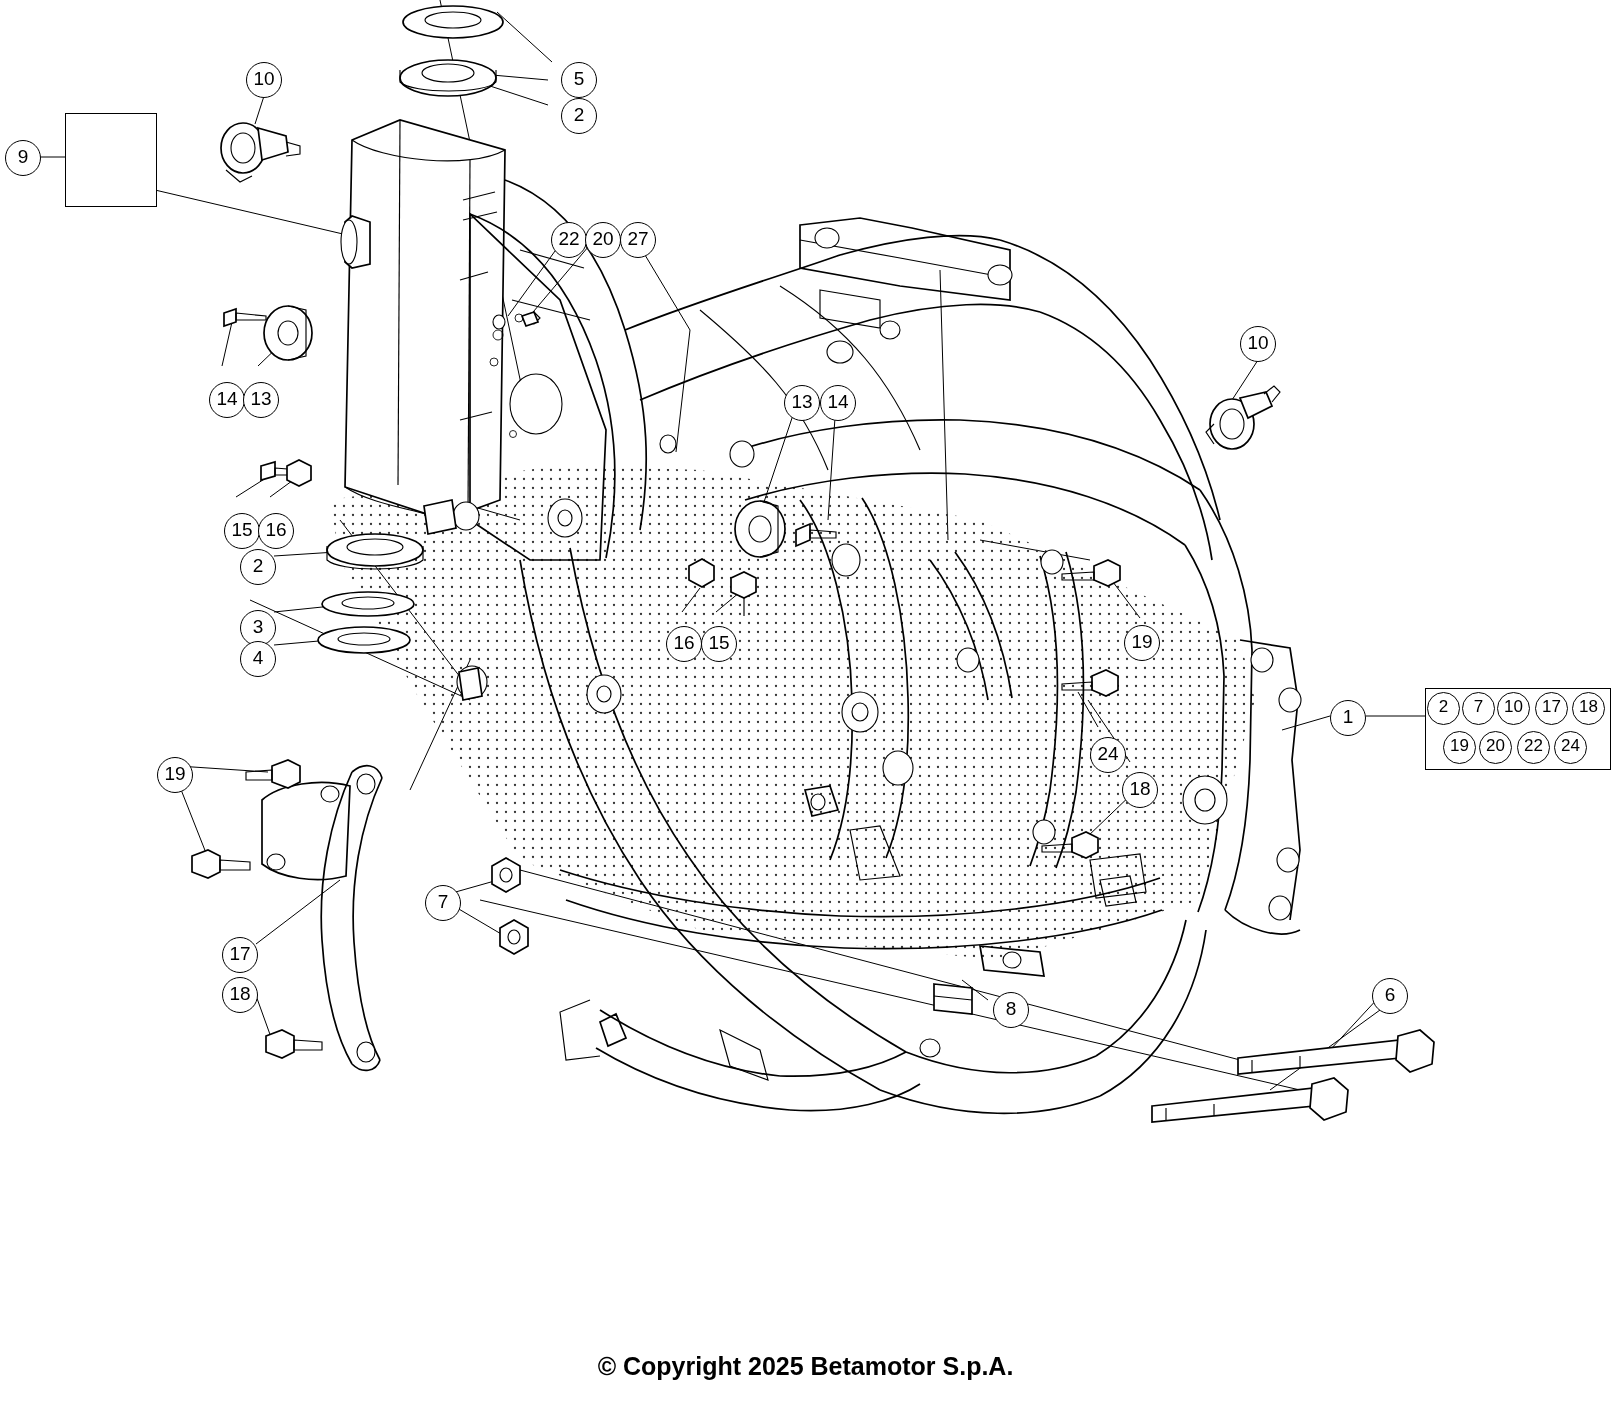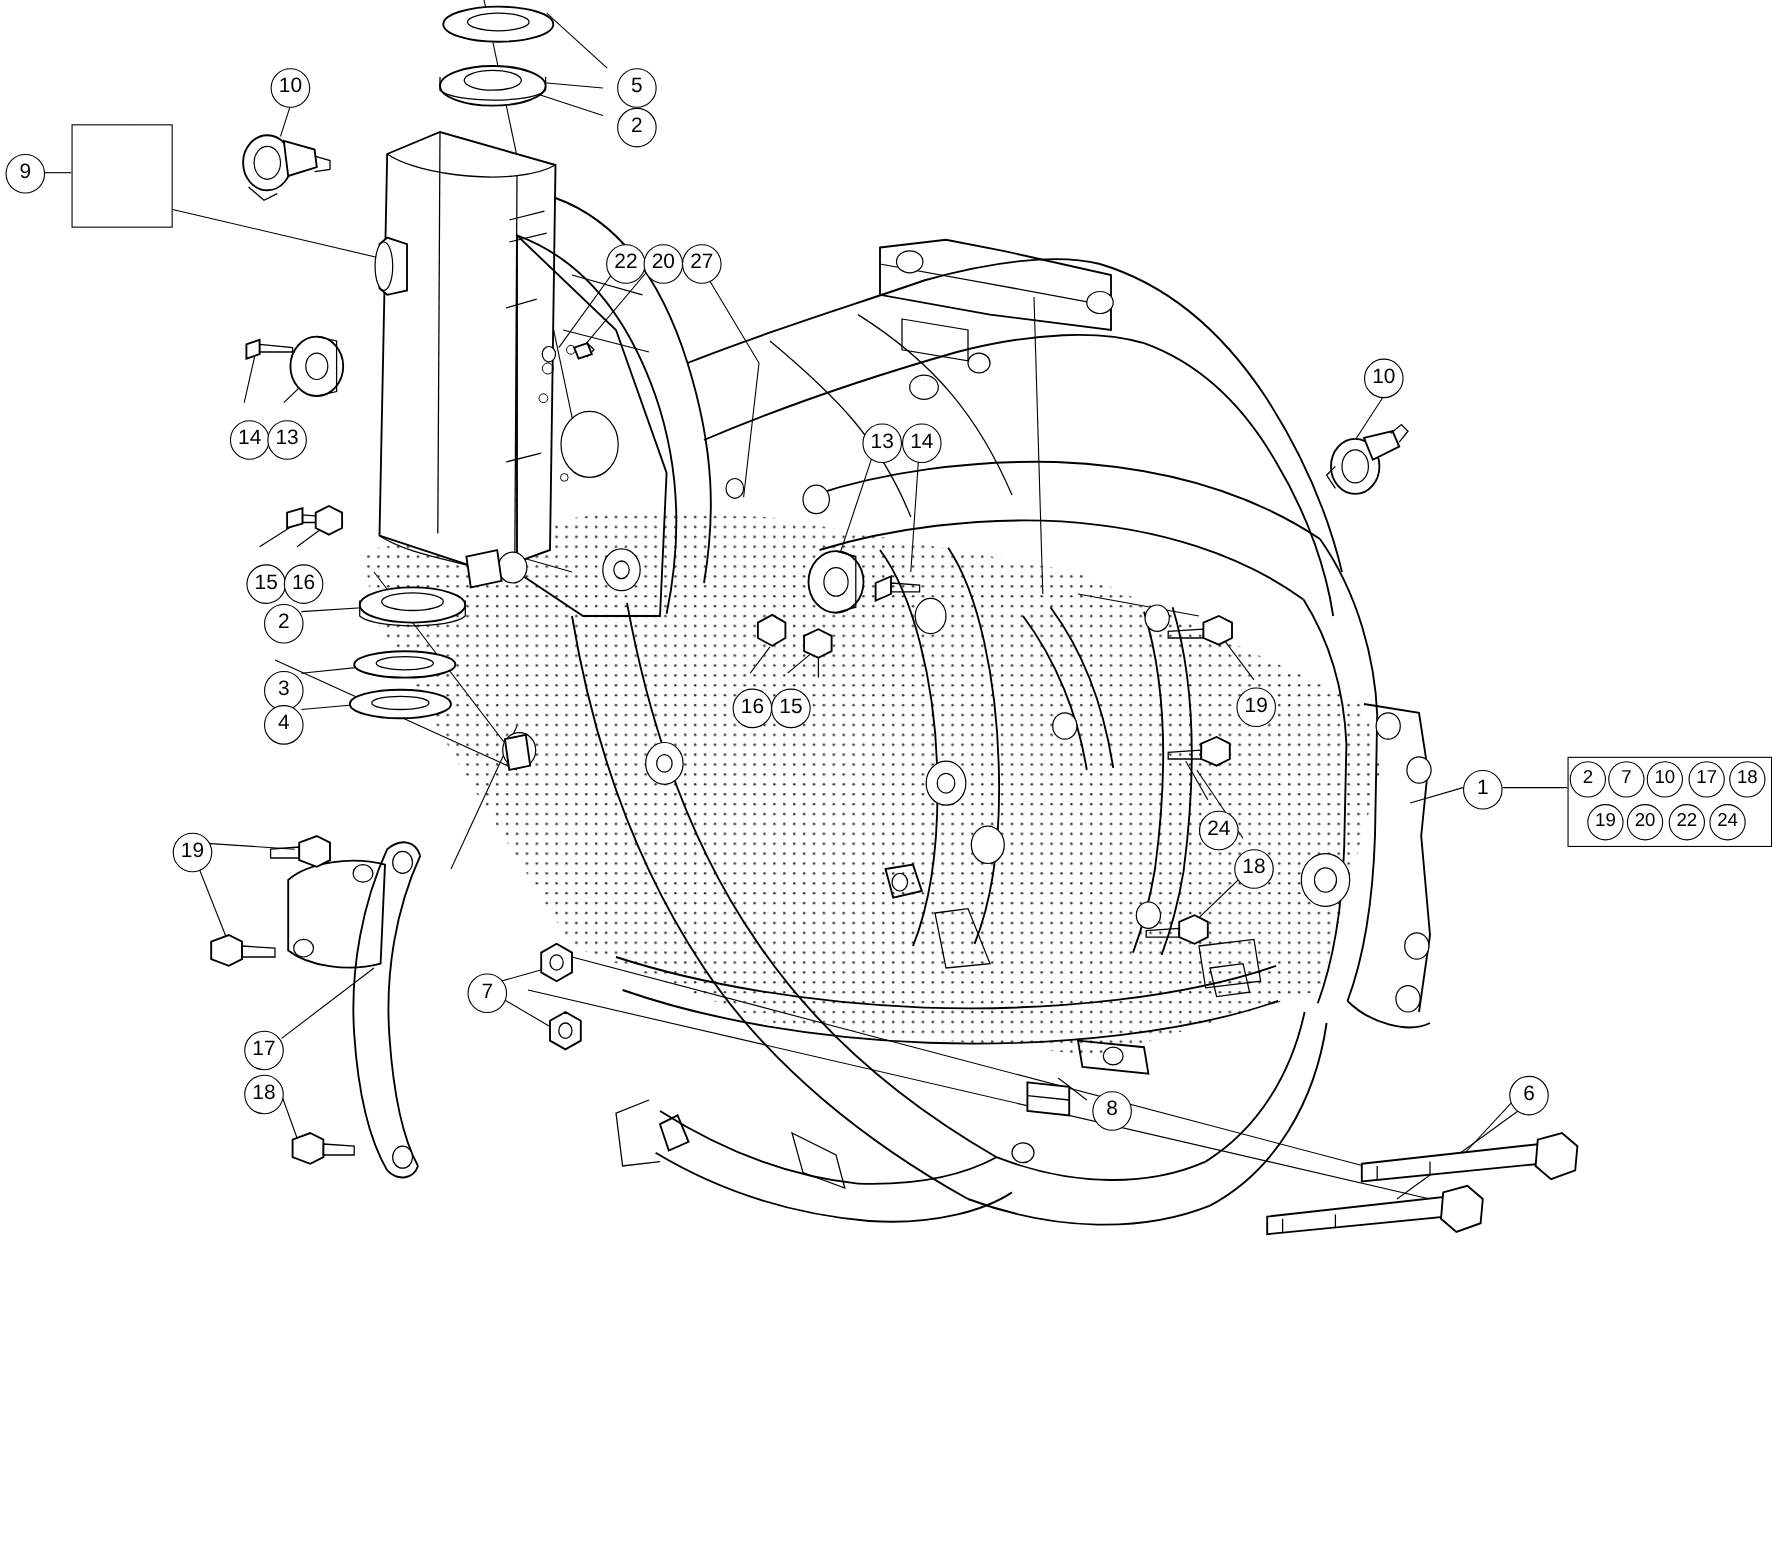--- a/index.html
+++ b/index.html
@@ -434,14 +434,15 @@
     <div class="legend-cell" style="left:37px;top:2px;">7</div>
     <div class="legend-cell" style="left:72px;top:2px;">10</div>
     <div class="legend-cell" style="left:110px;top:2px;">17</div>
     <div class="legend-cell" style="left:147px;top:2px;">18</div>
     <div class="legend-cell" style="left:18px;top:41px;">19</div>
     <div class="legend-cell" style="left:54px;top:41px;">20</div>
     <div class="legend-cell" style="left:92px;top:41px;">22</div>
     <div class="legend-cell" style="left:129px;top:41px;">24</div>
   </div>
 
+  <div id="copyright">© Copyright 2025 Betamotor S.p.A.</div>
 
 </div>
 
 </body></html>

